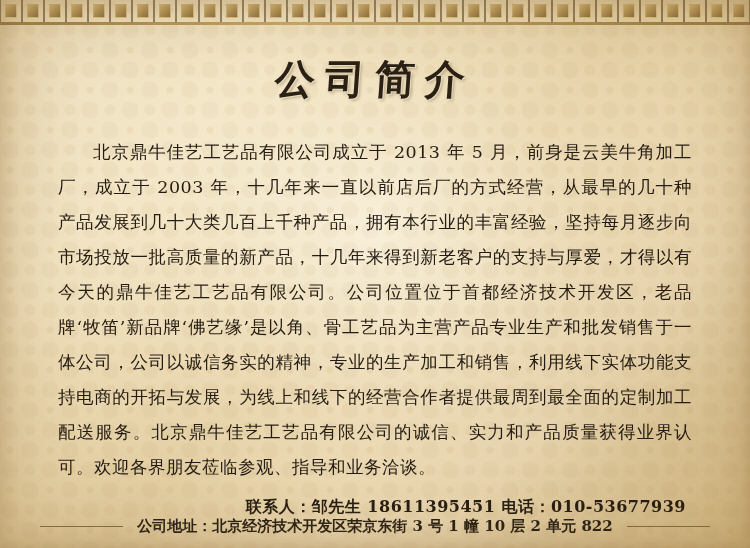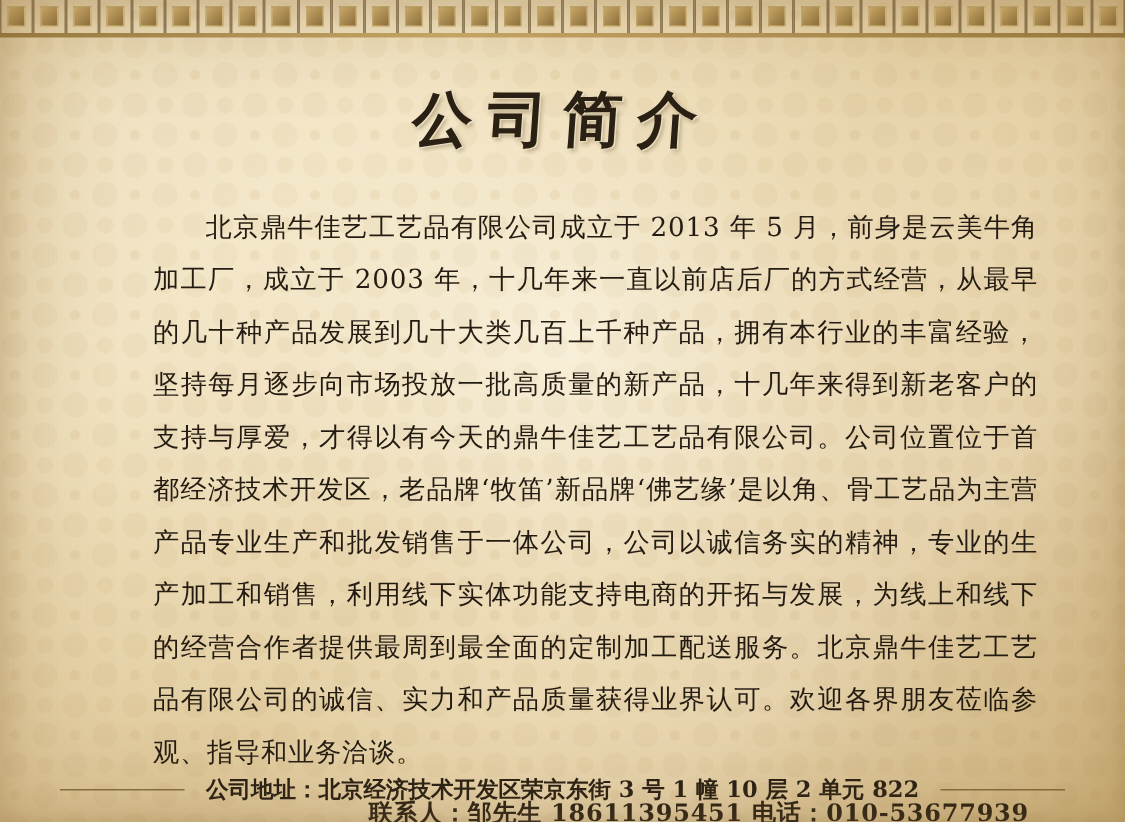--- a/index.html
+++ b/index.html
@@ -110,21 +110,20 @@
   .body-text {
     margin-top: 28px;
     font-size: 17.5px;
     line-height: 2.0;
     color: #241c12;
     text-align: justify;
     text-justify: inter-ideograph;
     text-indent: 2em;
     letter-spacing: 0.5px;
     font-family: "DejaVu Serif", serif;
-    margin-left: 44px;
   }
 
   .contact-line {
     margin-top: 12px;
     text-align: right;
     font-size: 16px;
     font-weight: bold;
     color: #241c12;
     letter-spacing: 0.5px;
     font-family: "DejaVu Serif", serif;

